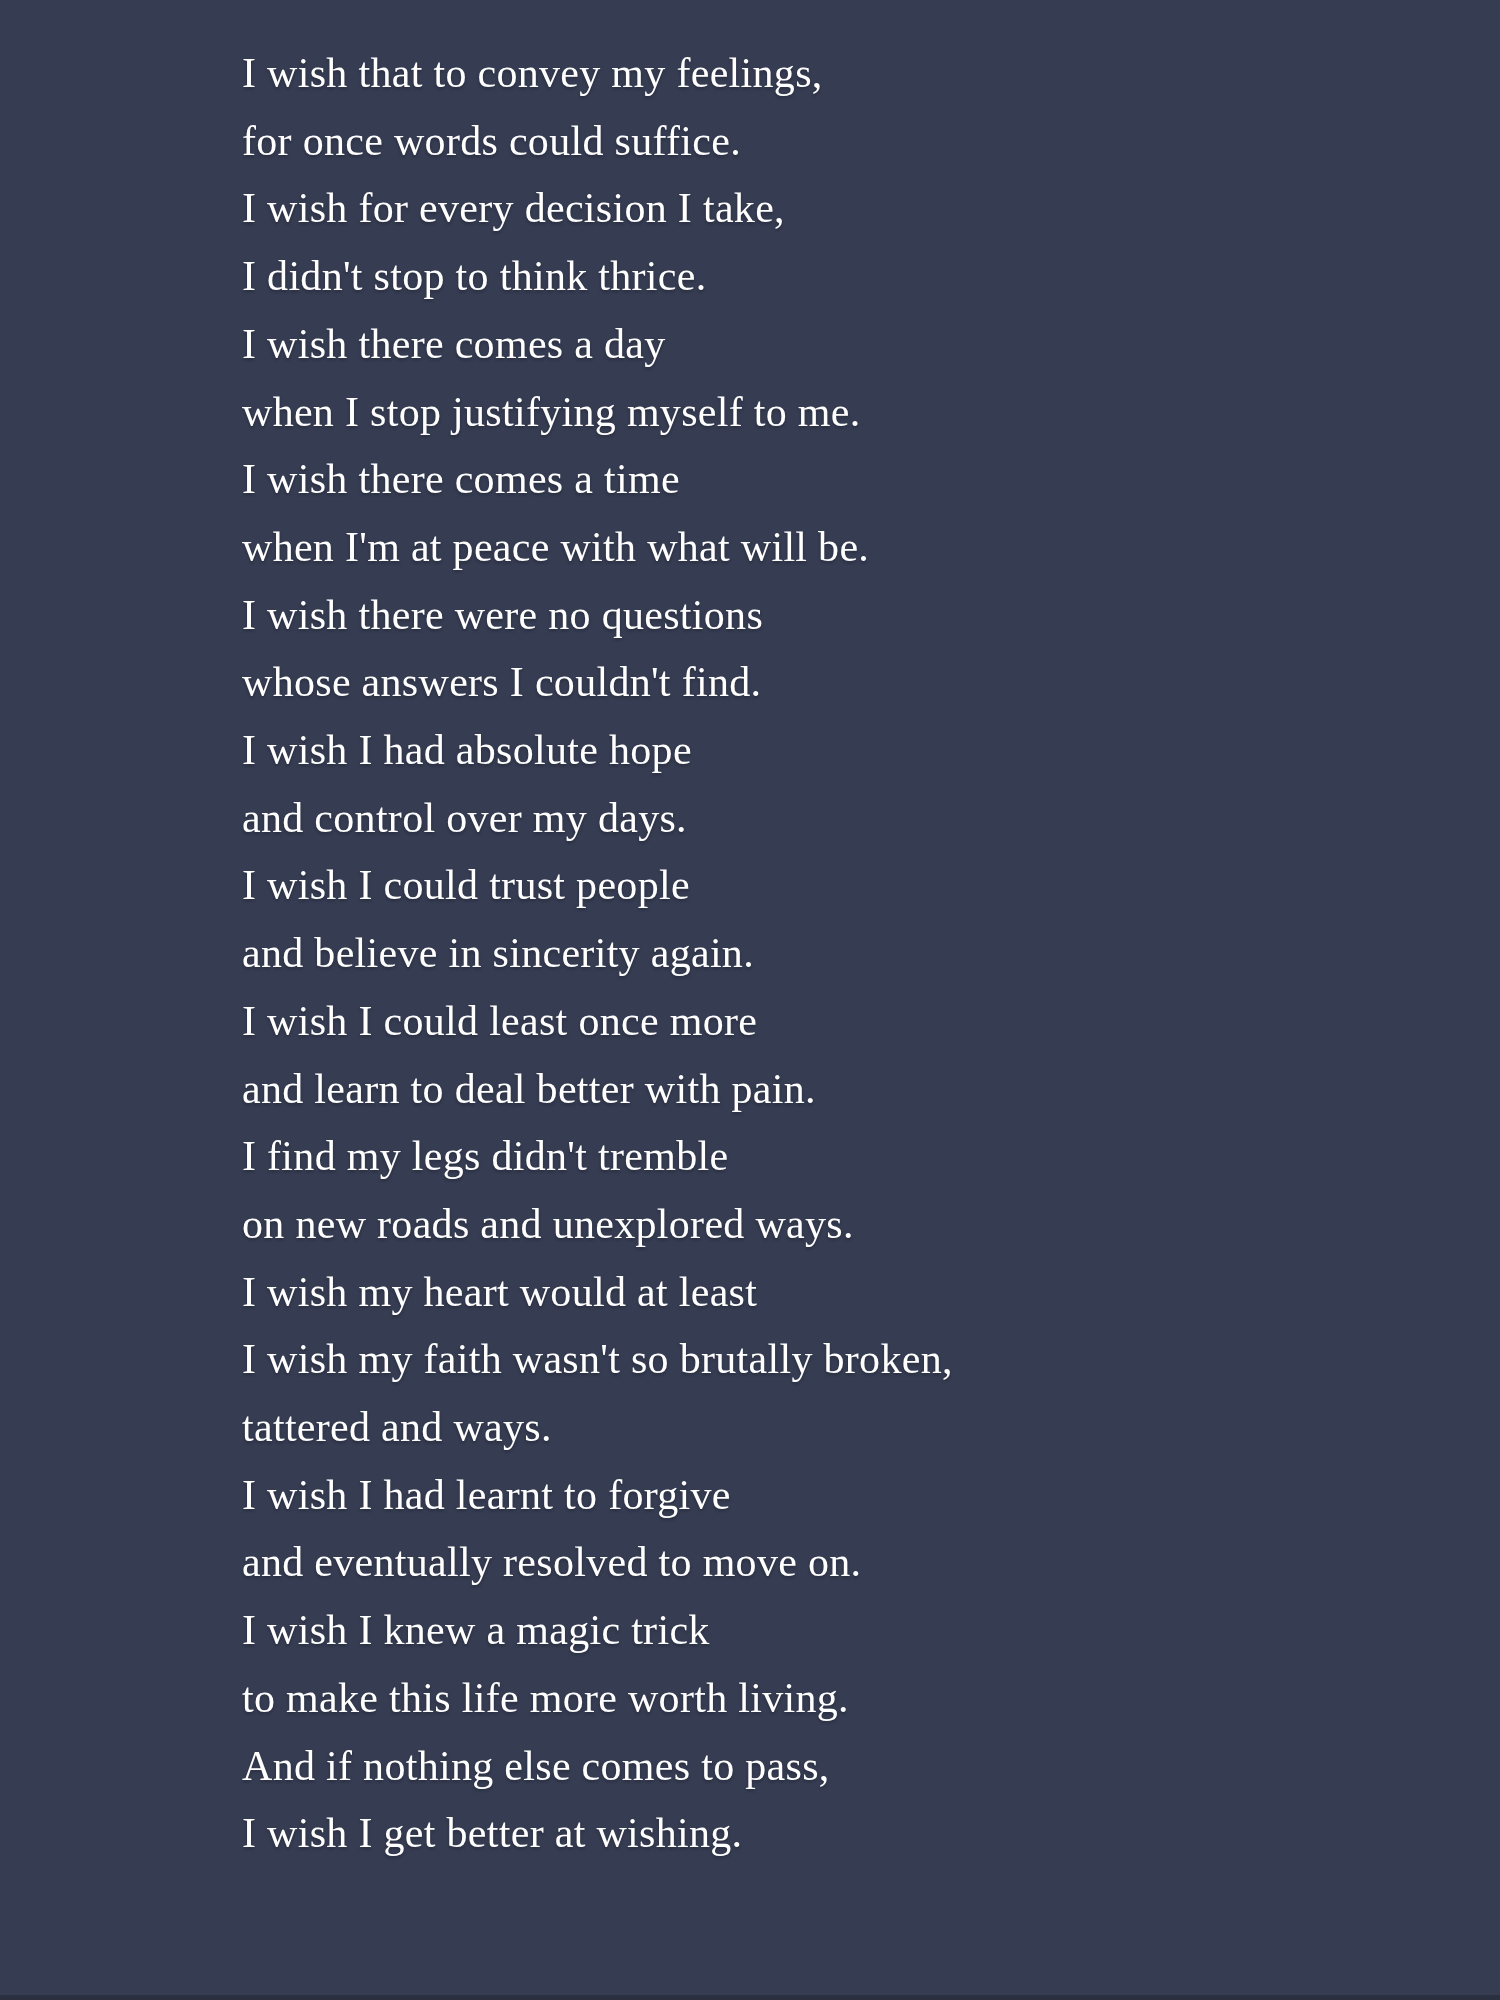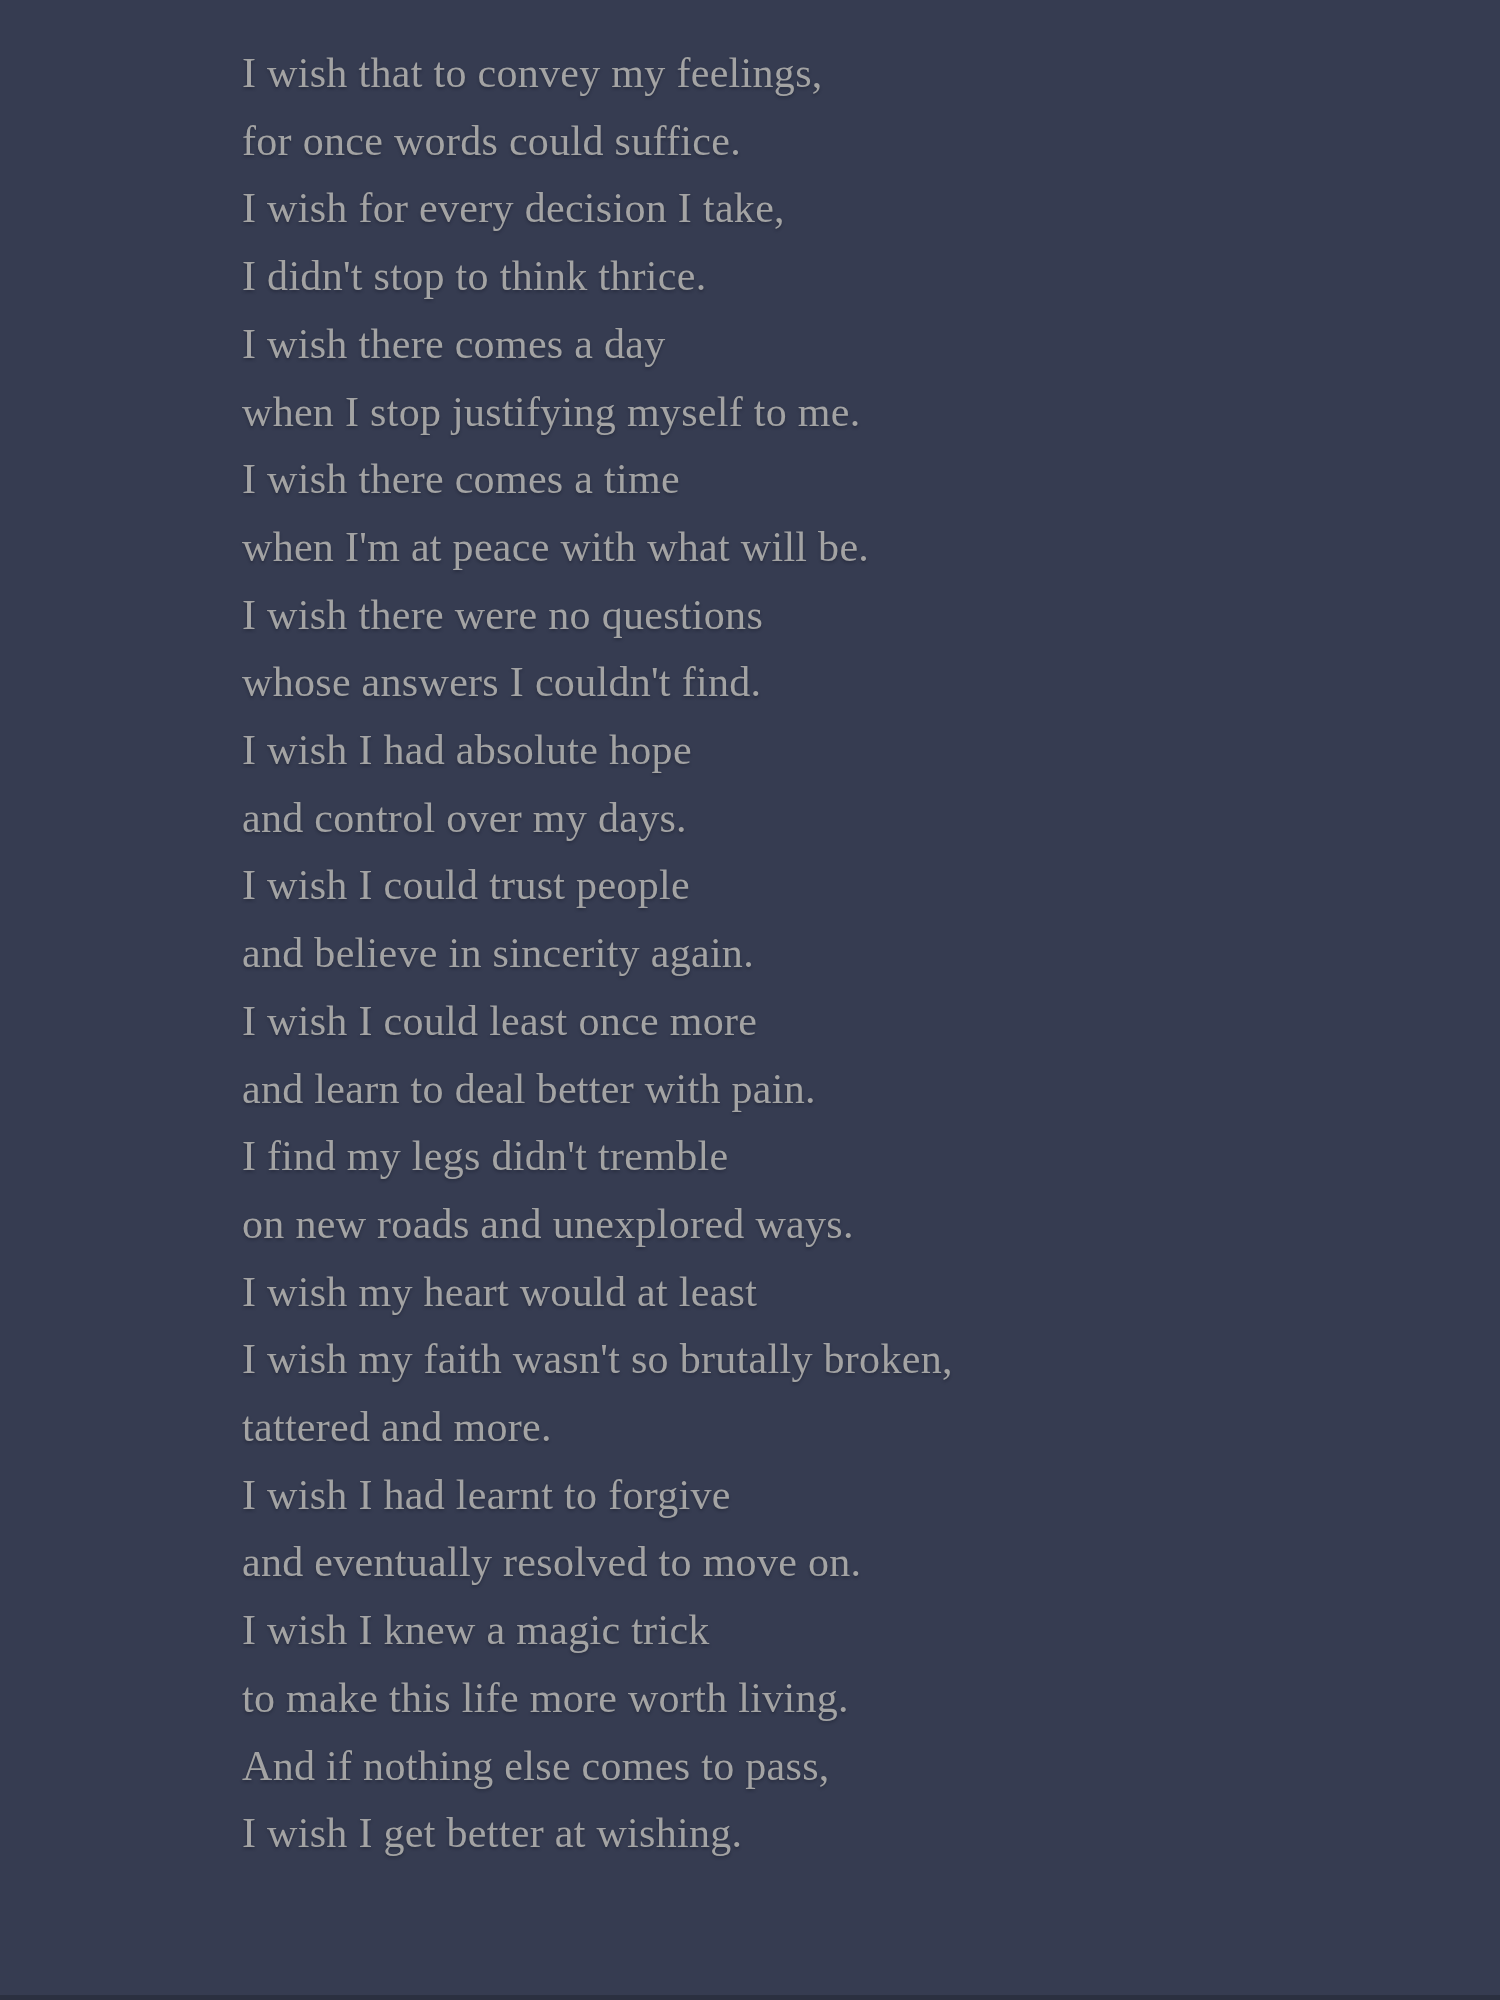--- a/index.html
+++ b/index.html
@@ -17,21 +17,21 @@
   .poem {
     position: absolute;
     top: 40px;
     left: 242px;
     right: 40px;
   }
   .poem-line {
     font-size: 42px;
     line-height: 67.7px;
     font-weight: 400;
-    color: #a3a3a3;
+    color: #ffffff;
     letter-spacing: 0.3px;
     white-space: nowrap;
     text-shadow: 0 2px 3px rgba(18, 21, 34, 0.35);
   }
   .bottom-strip {
     position: absolute;
     left: 0;
     right: 0;
     bottom: 0;
     height: 5px;
@@ -55,21 +55,21 @@
     <div class="poem-line">I wish I had absolute hope</div>
     <div class="poem-line">and control over my days.</div>
     <div class="poem-line">I wish I could trust people</div>
     <div class="poem-line">and believe in sincerity again.</div>
     <div class="poem-line">I wish I could least once more</div>
     <div class="poem-line">and learn to deal better with pain.</div>
     <div class="poem-line">I find my legs didn't tremble</div>
     <div class="poem-line">on new roads and unexplored ways.</div>
     <div class="poem-line">I wish my heart would at least</div>
     <div class="poem-line">I wish my faith wasn't so brutally broken,</div>
-    <div class="poem-line">tattered and more.</div>
+    <div class="poem-line">tattered and ways.</div>
     <div class="poem-line">I wish I had learnt to forgive</div>
     <div class="poem-line">and eventually resolved to move on.</div>
     <div class="poem-line">I wish I knew a magic trick</div>
     <div class="poem-line">to make this life more worth living.</div>
     <div class="poem-line">And if nothing else comes to pass,</div>
     <div class="poem-line">I wish I get better at wishing.</div>
   </div>
 <div class="bottom-strip"></div>
 
 </body></html>

